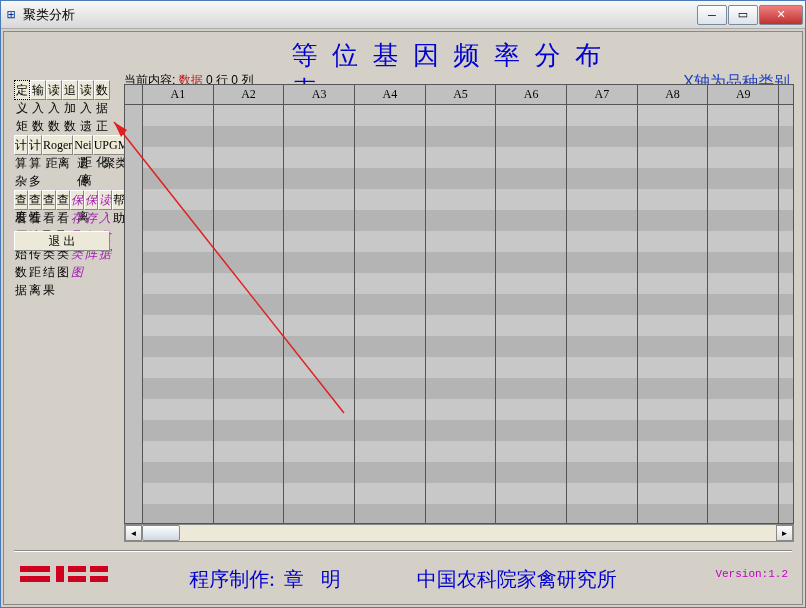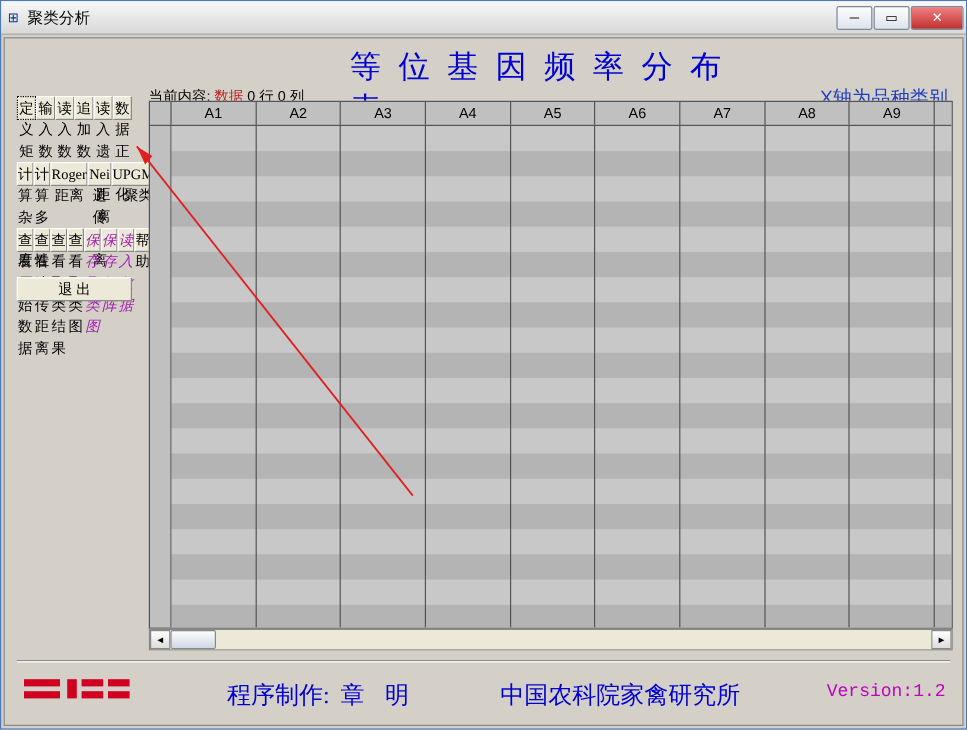--- a/index.html
+++ b/index.html
@@ -20,21 +20,21 @@
   .app-btn.disabled { color: #a21caf; font-style: italic; }
   .exit-btn { margin-top: 0; }
   .header-row { position: absolute; top: 6px; left: 120px; right: 8px; height: 56px; }
   .main-title { position: absolute; left: 50%; transform: translateX(-50%); top: 0; font-size: 26px; font-family: "SimSun"; color: #0000d0; letter-spacing: 4px; font-weight: 500;}
   .status-left { position: absolute; left: 0; top: 34px; font-size: 12px; color: #000;}
   .status-left .red { color: #b91c1c; }
   .status-right { position: absolute; right: 4px; top: 34px; font-size: 16px; color: #2040c0;}
   .grid-wrap { position: absolute; left: 120px; top: 52px; right: 8px; bottom: 62px; background:#d4d0c8;}
   .grid { position: absolute; left: 0; top: 0; right: 0; bottom: 18px; border: 1px solid #555; background: #c0c0c0; overflow: hidden;}
   .grid-header { display: flex; height: 20px; border-bottom: 1px solid #555; background:#c0c0c0;}
-  .hcell { flex: 1; border-right: 1px solid #555; text-align: center; line-height: 18px; font-family: Liberation Sans, sans-serif; font-size: 12px;}
+  .hcell { flex: 1; border-right: 1px solid #555; text-align: center; line-height: 18px; font-family: Liberation Serif, serif; font-size: 12px;}
   .hcell.corner { flex: 0 0 18px; }
   .hcell.last { border-right: none; flex: 0 0 14px;}
   .grid-body { position: absolute; top: 20px; left: 0; right: 0; bottom: 0; display: flex; }
   .body-left { flex: 0 0 18px; border-right: 1px solid #555;}
   .body-main { flex: 1; position: relative; }
   .col-lines { position: absolute; inset:0; display:flex;}
   .col { flex:1; border-right:1px solid #555;}
   .col:last-child{border-right:none; flex:0 0 14px;}
   .stripes { position: absolute; inset:0; }
   .stripe { height: 21px; background:#b4b4b4;}
@@ -43,21 +43,21 @@
   .sc-btn { width: 17px; height: 16px; background: linear-gradient(to bottom,#fff,#ddd); border: 1px solid #888; display:flex; align-items:center; justify-content:center; font-size:8px;}
   .sc-track { flex:1; height:16px; background:#ece9d8; position:relative;}
   .sc-thumb { position:absolute; left:0; top:0; width:38px; height:16px; background: linear-gradient(to bottom,#fdfdfd,#cfd8e6); border:1px solid #888; border-radius:2px;}
   .arrow-annot { position:absolute; left:85px; top:58px; width:280px; height:340px; pointer-events:none; }
   .footer { position:absolute; left:0; right:0; bottom:0; height:54px; }
   .footer-line { position: absolute; top:0; left:10px; right:10px; border-top:1px solid #888; border-bottom:1px solid #fff;}
   .logo-box { position:absolute; left:16px; top:14px; width:92px; height:22px; color:#d00; font-weight:bold; font-size:13px; line-height:18px;}
   .logo-box svg{display:block;}
   .credit { position:absolute; left:0; right:0; top:16px; text-align:center; font-size:20px; color:#0000d0; font-family:"KaiTi","SimSun"; word-spacing:4px;}
   .credit .name { letter-spacing:4px;}
-  .version { position:absolute; right:14px; top:18px; font-size:15px; color:#c000c0; font-family:"Courier New";}
+  .version { position:absolute; right:14px; top:18px; font-size:11px; color:#c000c0; font-family:"Courier New";}
 </style>
 </head>
 <body>
 
 <div class="window">
   <div class="title-bar">
     <span class="title-icon">⊞</span>
     <span class="title-text">聚类分析</span>
     <div class="win-controls">
       <div class="win-btn">─</div>

